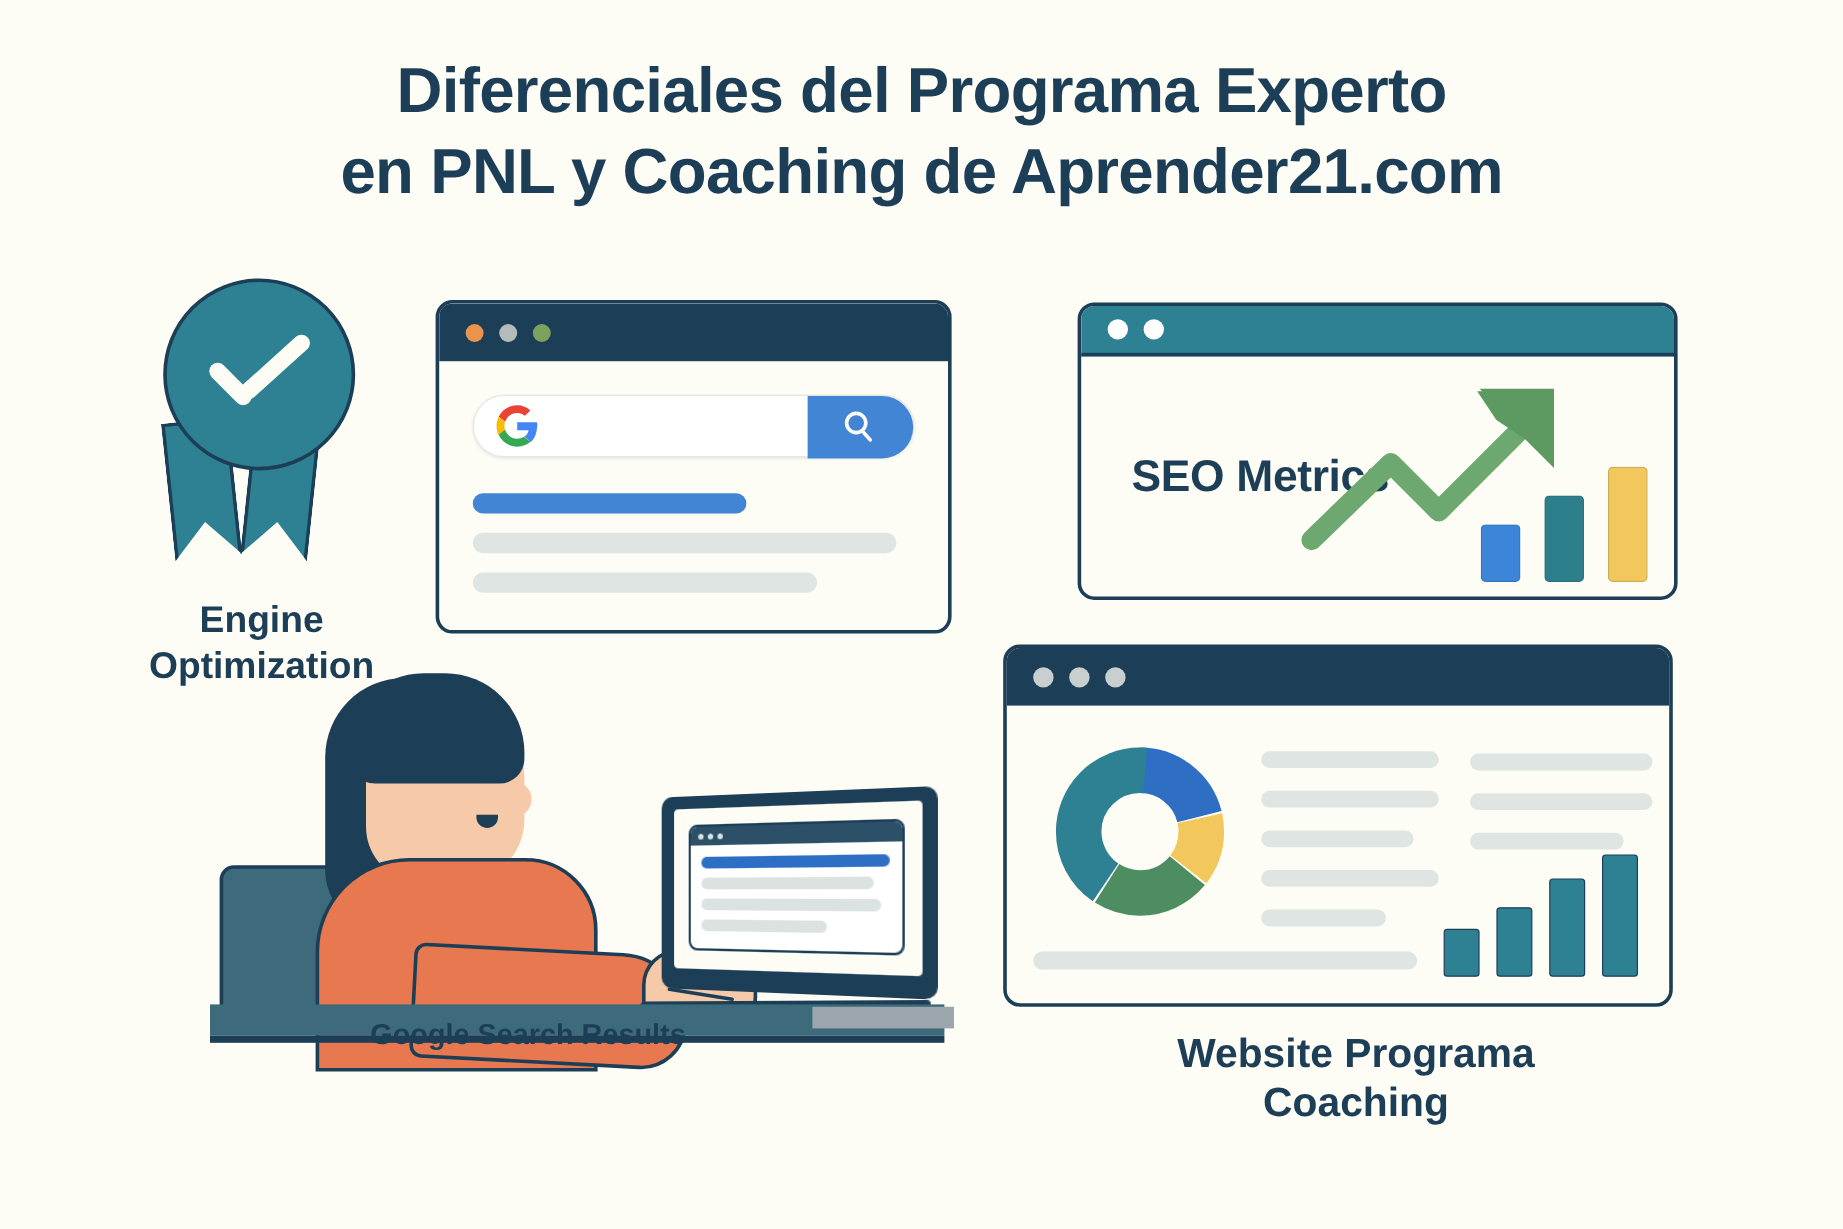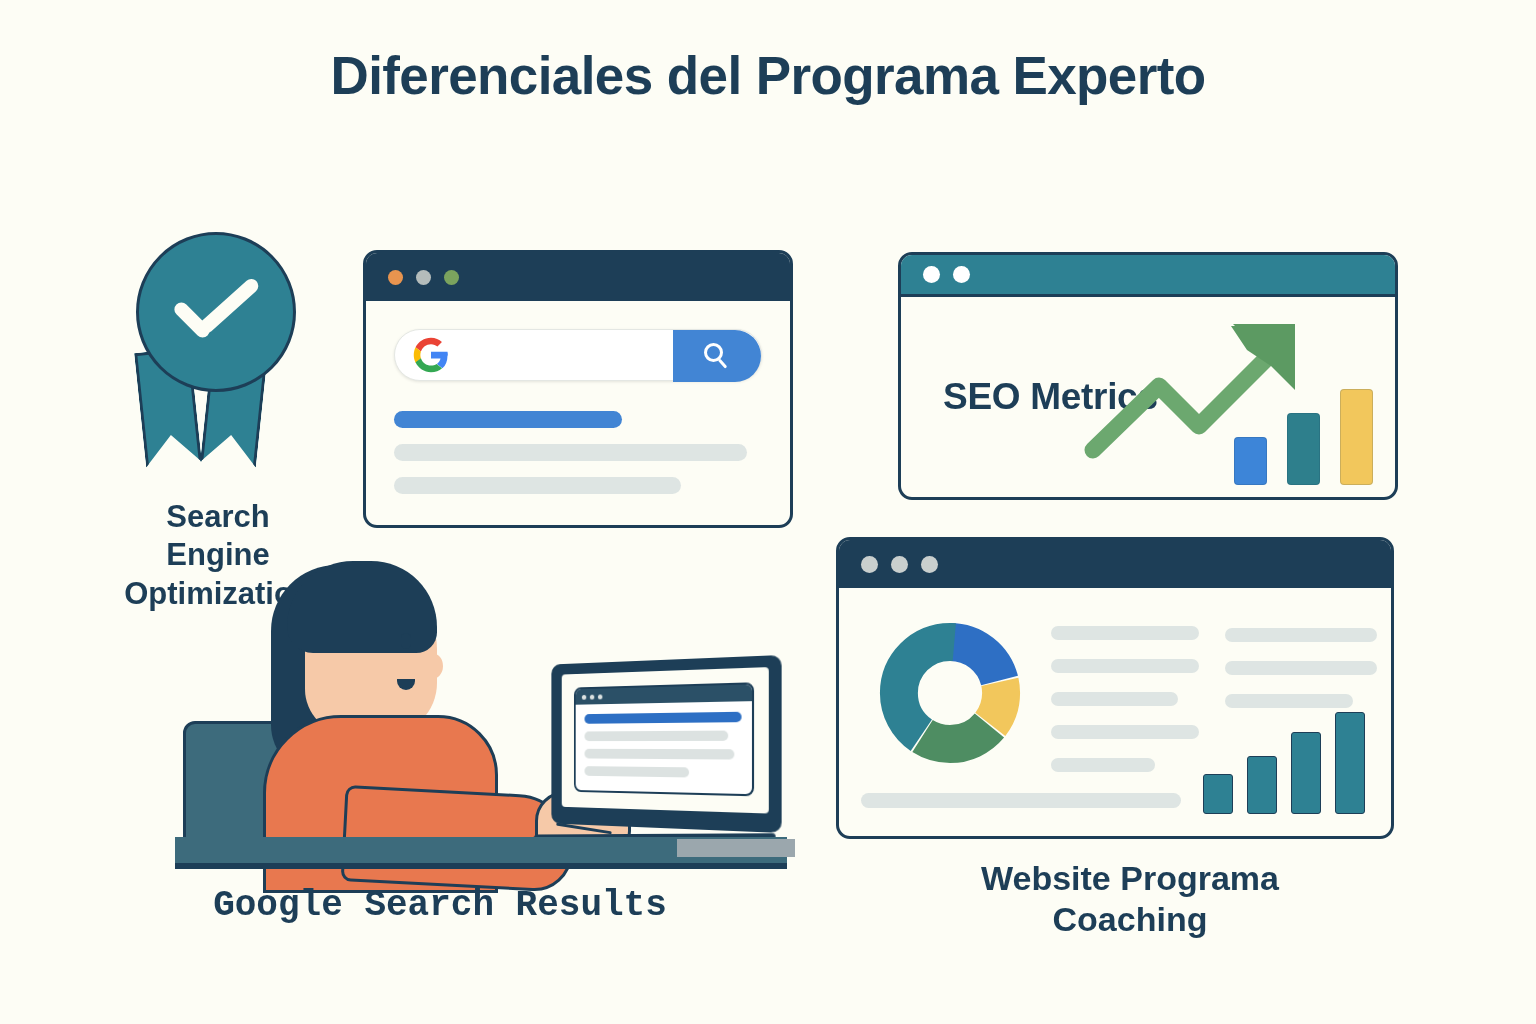--- a/index.html
+++ b/index.html
@@ -176,43 +176,43 @@
     position:absolute; left:0; bottom:6px; width:252px; height:20px;
     background:#1D3E57; border-radius:4px 4px 8px 8px;
     transform:perspective(620px) rotateY(-17deg) skewX(-12deg);
   }
 
   
   .caption {
     position:absolute; color:#1D3E57; font-weight:bold;
     text-align:center; line-height:1.22;
   }
-  #caption-google { left:180px; top:884px; width:520px; font-size:36px;font-family:Liberation Mono, monospace; }
+  #caption-google { left:180px; top:848px; width:520px; font-size:24px; }
   #caption-analytics { left:930px; top:858px; width:400px; font-size:34px; }
   .caption span { display:block; }
 </style>
 </head>
 <body>
 
 <div class="stage">
 
   <h1 class="title">
     <span class="ln">Diferenciales del Programa Experto</span>
+    <span class="ln">en PNL y Coaching de Aprender21.com</span>
   </h1>
 
   <div class="badge-block">
     <div class="badge-wrap">
       <div class="ribbon-l"></div>
       <div class="ribbon-r"></div>
       <div class="badge-circle">
         <div class="check"></div>
       </div>
     </div>
     <div class="badge-label">
-      <span>Search</span>
       <span>Engine</span>
       <span>Optimization</span>
     </div>
   </div>
 
   <div class="win" id="google-window">
     <div class="win-bar">
       <span class="dot" style="background:#E8944F"></span>
       <span class="dot" style="background:#B4BCBB"></span>
       <span class="dot" style="background:#7BA35E"></span>

